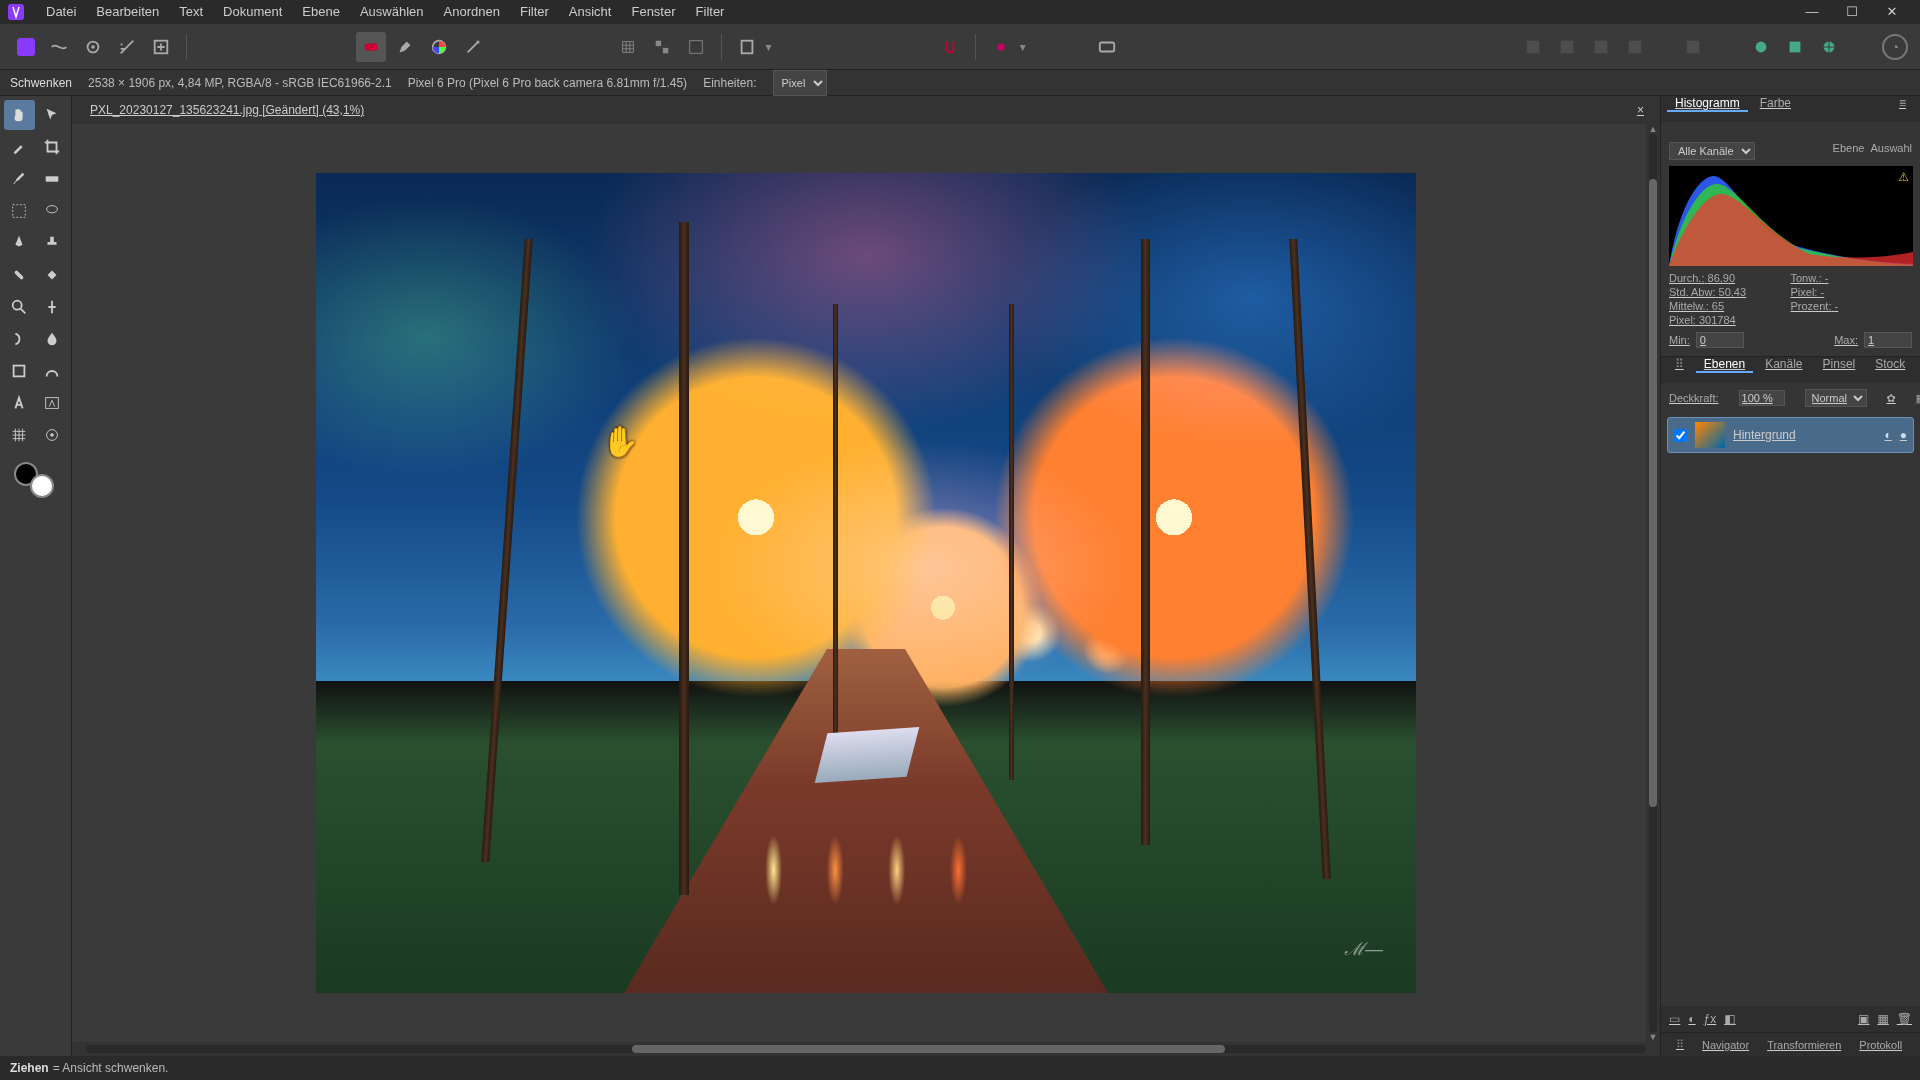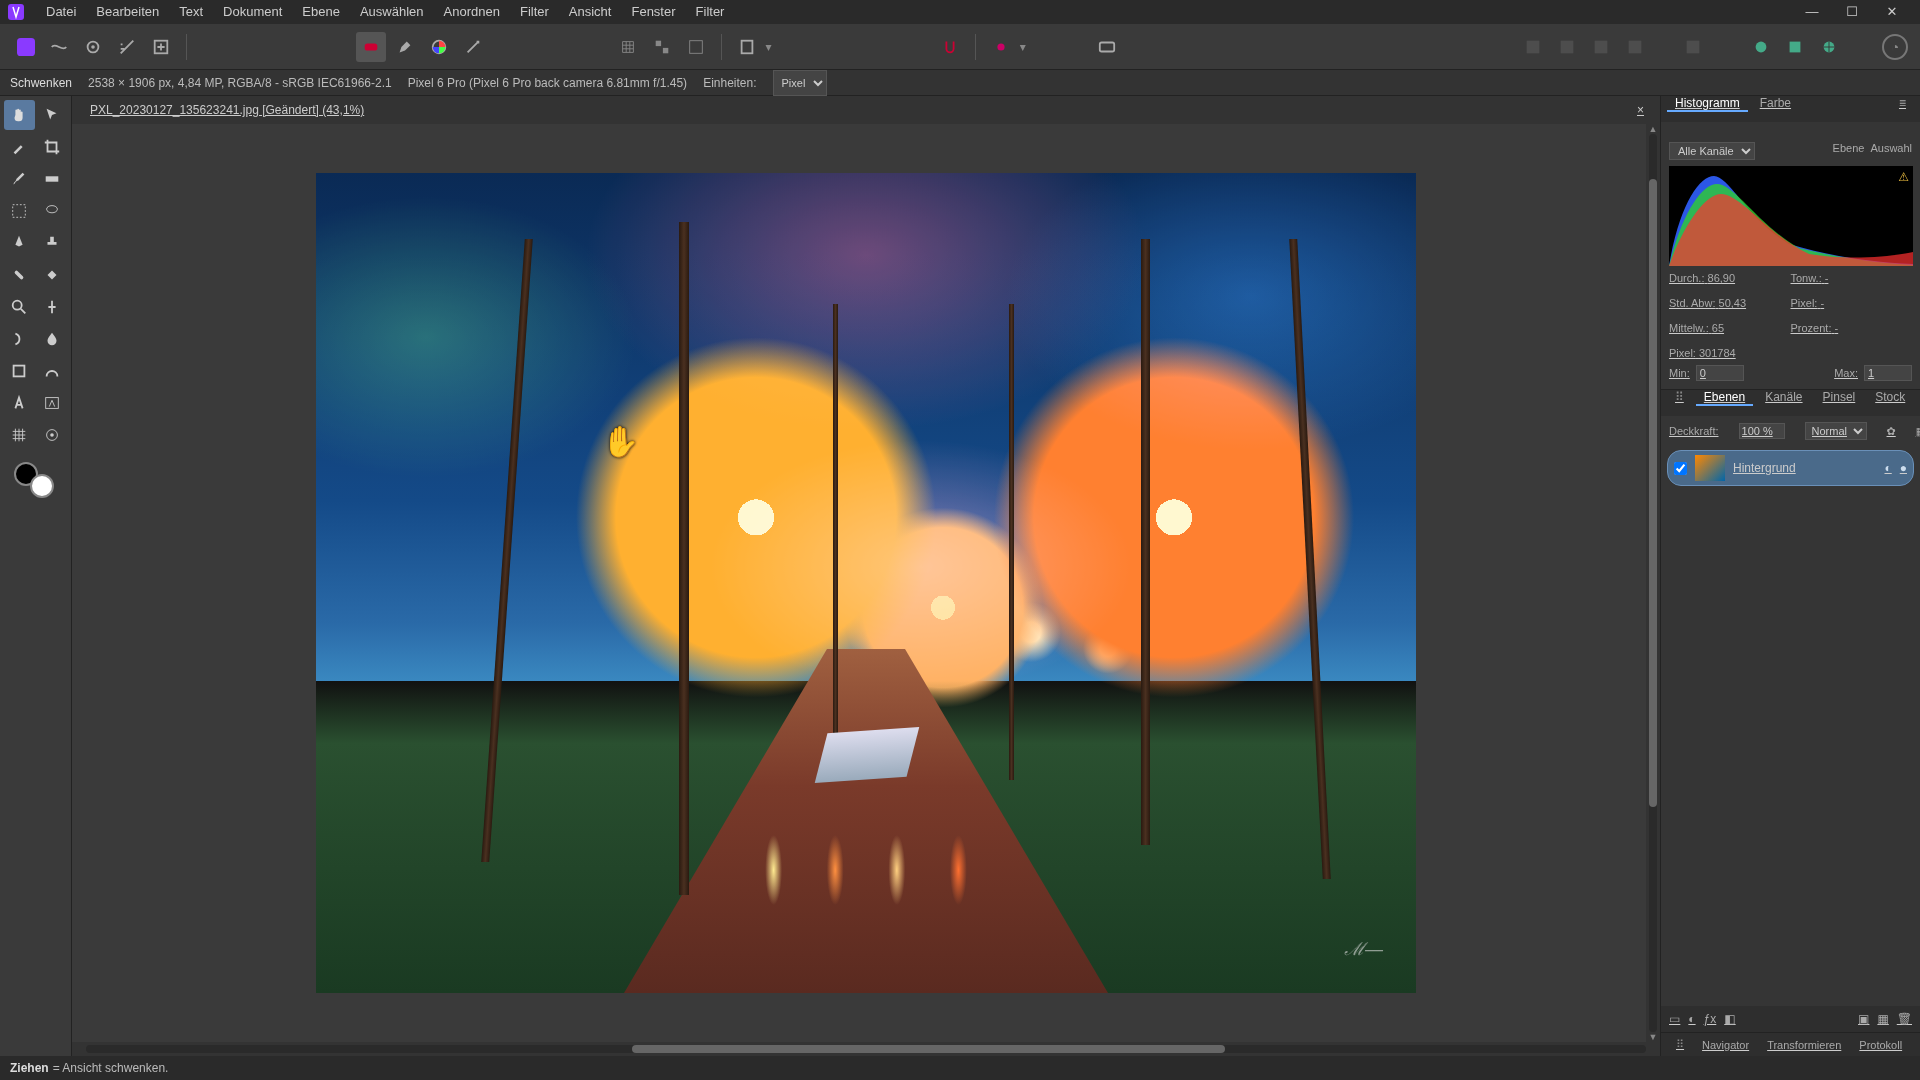--- a/index.html
+++ b/index.html
@@ -95,30 +95,30 @@
 #right { width:260px; background:#353535; border-left:1px solid #222; display:flex; flex-direction:column; }
 .panel-tabs { display:flex; height:26px; align-items:flex-start; padding:0 6px; background:#2e2e2e; gap:4px; }
 .panel-tabs span { padding:0 8px; font-size:12px; color:#aaa; cursor:default;}
 .panel-tabs span.on { color:#fff; border-bottom:2px solid #6af;}
 .panel-tabs .more { margin-left:auto; color:#aaa; }
 #hist-body { padding:8px; border-bottom:1px solid #222;margin-top:12px;}
 #hist-sel { background:#444; color:#ccc; border:1px solid #555; font-size:11px; padding:1px 4px; }
 #hist-toggle { float:right; display:flex; gap:6px; font-size:11px; color:#aaa;}
 #histogram { margin-top:6px; width:244px; height:100px; background:#000; position:relative; }
 #hist-warn { position:absolute; right:4px; top:4px; color:#f0c040; font-size:12px;}
-.hist-stats { font-size:11px; color:#aaa; margin-top:6px; display:grid; grid-template-columns:1fr 1fr; row-gap:13px;}
+.hist-stats { font-size:11px; color:#aaa; margin-top:6px; display:grid; grid-template-columns:1fr 1fr; row-gap:2px;}
 .hist-range { display:flex; align-items:center; gap:6px; margin-top:6px; font-size:11px; color:#aaa;}
 .hist-range input { width:48px; background:#444; color:#ccc; border:1px solid #555; font-size:11px; padding:1px 3px;}
 
 #layers-body { flex:1; display:flex; flex-direction:column; }
 .layer-opts { display:flex; align-items:center; gap:20px; padding:6px 8px; font-size:11px; color:#aaa;}
 .layer-opts input[type=text] { width:46px; background:#444; color:#ccc; border:1px solid #555; font-size:11px; padding:1px 2px;}
 .layer-opts select { background:#444; color:#ccc; border:1px solid #555; font-size:11px; padding:1px 2px;}
 .layer-list { flex:1; overflow:auto; padding:4px 6px; }
-.layer { display:flex; align-items:center; height:36px; background:#4a6a8a; border:1px solid #6a90b8; border-radius:14px; padding:0 6px; gap:8px;}
+.layer { display:flex; align-items:center; height:36px; background:#4a6a8a; border:1px solid #6a90b8; border-radius:3px; padding:0 6px; gap:8px;}
 .layer .thumb { width:30px; height:26px; background:linear-gradient(135deg,#f80,#06a);}
 .layer-footer { height:26px; background:#2e2e2e; display:flex; align-items:center; justify-content:flex-end; padding:0 8px; gap:8px; color:#aaa;}
 .bottom-tabs { height:24px; background:#2e2e2e; display:flex; align-items:center; padding:0 8px; gap:4px; border-top:1px solid #222;}
 .bottom-tabs span { padding:0 7px; font-size:11px; color:#aaa; }
 .bottom-tabs .more { margin-left:auto; }
 
 
 #statusbar { height:24px; background:#2a2a2a; display:flex; align-items:center; padding:0 10px; font-size:12px; color:#bbb;}
 #statusbar b { color:#ddd; font-weight:600; margin-right:4px;}
 

